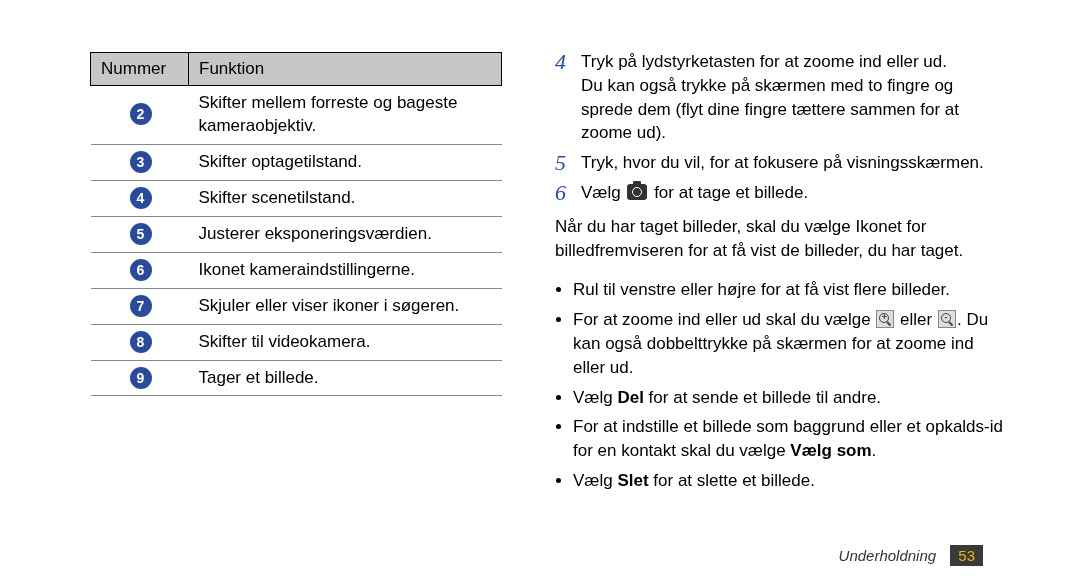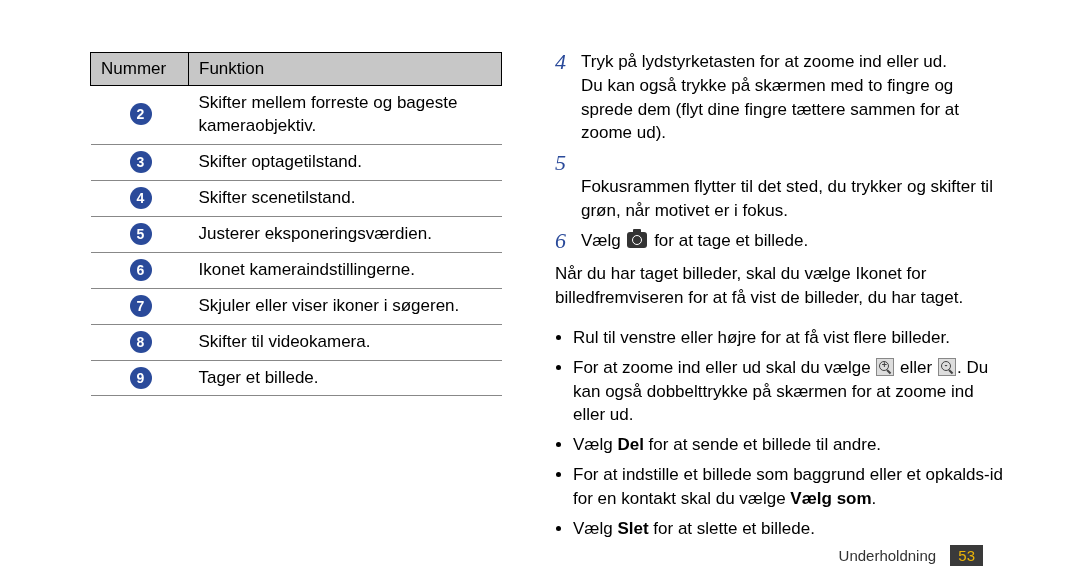--- a/index.html
+++ b/index.html
@@ -168,20 +168,21 @@
     text-align: center;
     font-weight: bold;
   }
   .footer {
     position: absolute;
     right: 45px;
     bottom: 20px;
     font-size: 15px;
   }
   .footer .section {
+    font-style: italic;
     color: #333;
     margin-right: 10px;
     text-align: right;
   }
   .footer .pageno {
     display: inline-block;
     background: #3a3a3a;
     color: #eab308;
     padding: 2px 8px;
     font-style: normal;
@@ -244,22 +245,21 @@
       <div class="step-num">4</div>
       <div class="step-body">
         <span>Tryk på lydstyrketasten for at zoome ind eller ud.</span><br>
         <span>Du kan også trykke på skærmen med to fingre og sprede dem (flyt dine fingre tættere sammen for at zoome ud).</span>
       </div>
     </div>
 
     <div class="step">
       <div class="step-num">5</div>
       <div class="step-body">
-        <br>
-        <span>Fokusrammen flytter til det sted, du trykker og skifter til grøn, når motivet er i fokus.</span>
+        <span>Tryk, hvor du vil, for at fokusere på visningsskærmen.</span><br>
       </div>
     </div>
 
     <div class="step">
       <div class="step-num">6</div>
       <div class="step-body">
         <span>Vælg </span><span class="camera-icon"></span><span> for at tage et billede.</span><br>
       </div>
     </div>
 

